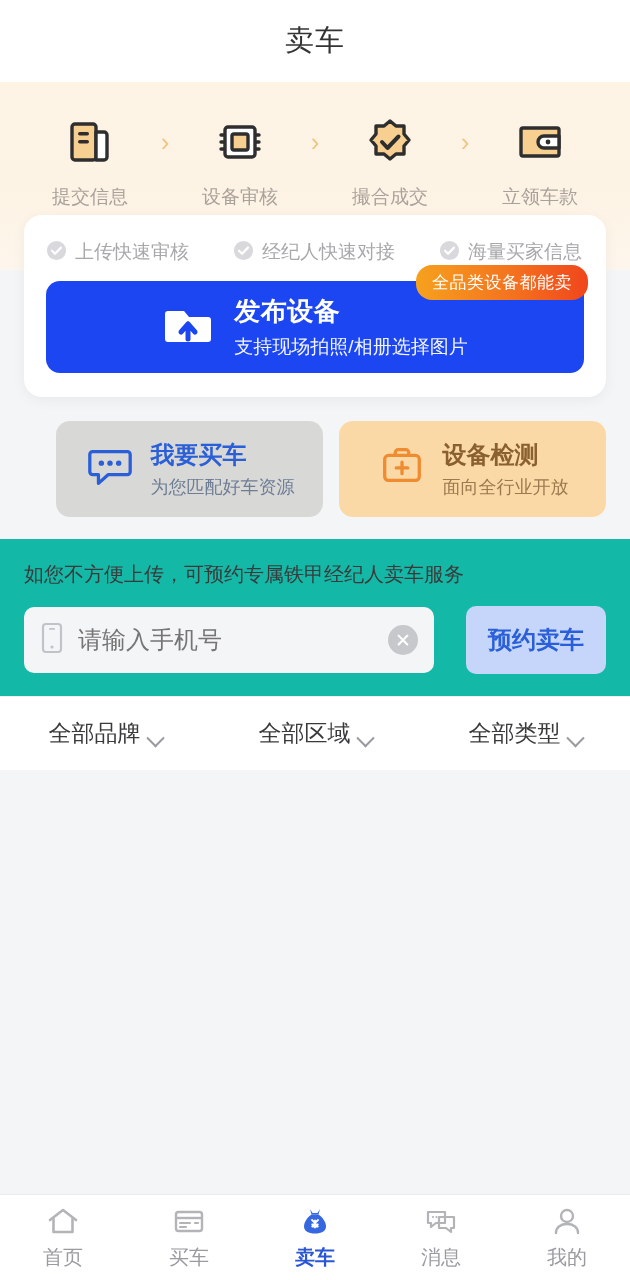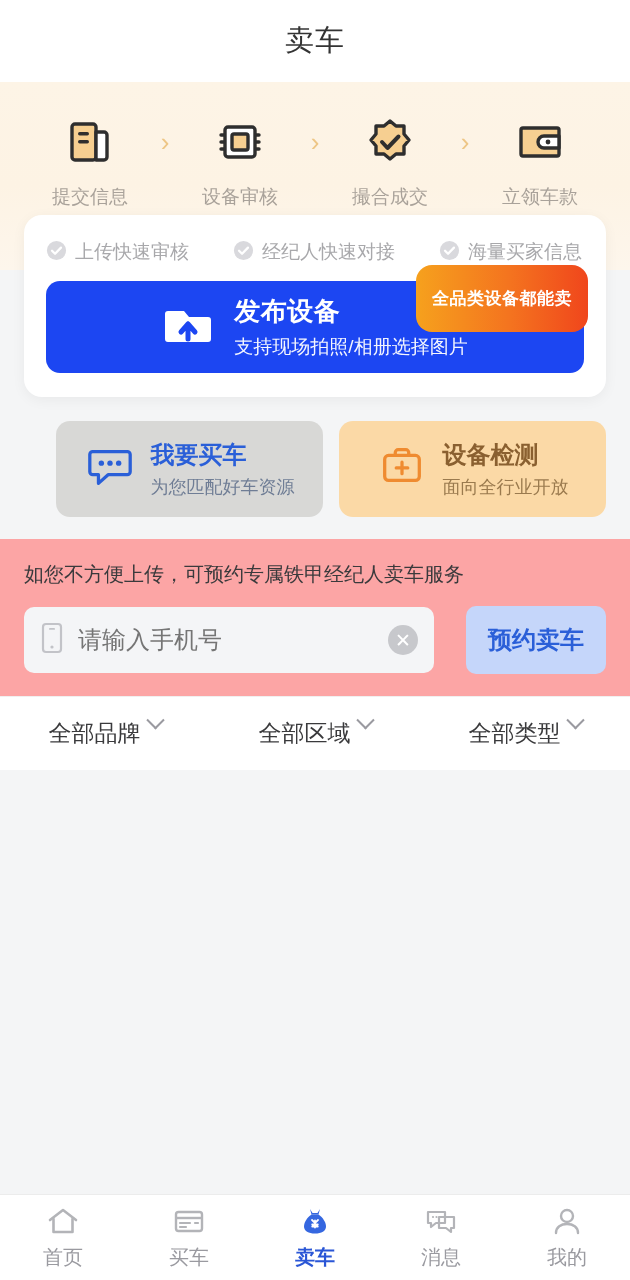--- a/index.html
+++ b/index.html
@@ -50,43 +50,43 @@
     background: #1c46f2; border-radius: 14px;
     height: 92px; display: flex; align-items: center; justify-content: center;
   }
   .publish-inner { display: flex; align-items: center; gap: 20px; }
   .publish-texts { display: flex; flex-direction: column; }
   .publish-title { color: #ffffff; font-size: 26px; font-weight: bold; letter-spacing: .5px; }
   .publish-sub { color: #ffffff; font-size: 19px; margin-top: 5px; opacity: .95; }
   .publish-badge {
     position: absolute; top: -16px; right: -4px;
     background: linear-gradient(90deg, #f6a11d 0%, #f4731f 55%, #f0461c 100%);
-    color: #ffffff; font-size: 17px; font-weight: bold;
-    padding: 22px 16px; border-radius: 16px; white-space: nowrap;
+    color: #ffffff; font-size: 17px; font-weight: normal;
+    padding: 6px 16px; border-radius: 16px; white-space: nowrap;
     letter-spacing: .5px;
   }
 
   
   .dual { display: flex; gap: 16px; margin: 24px 24px 0 24px; padding-left: 32px; }
   .dual-card {
     flex: 1; height: 96px; border-radius: 14px;
     display: flex; align-items: center; justify-content: center; gap: 16px;
   }
   .dual-card.buy { background: #d8d8d6; }
   .dual-card.inspect { background: #fbd9a6; }
   .dual-texts { display: flex; flex-direction: column; }
   .dual-title { font-size: 24px; font-weight: bold; }
   .dual-sub { font-size: 18px; margin-top: 4px; }
   .buy .dual-title { color: #2a5fd8; }
   .buy .dual-sub { color: #6f7d95; }
   .inspect .dual-title { color: #8a6030; }
   .inspect .dual-sub { color: #9a7a4e; }
 
   
-  .broker { background: #fca5a5; margin-top: 22px; padding: 22px 24px 22px 24px; }
+  .broker { background: #14b8a6; margin-top: 22px; padding: 22px 24px 22px 24px; }
   .broker-note { font-size: 20px; color: #3a3a3c; }
   .phone-row { display: flex; align-items: center; gap: 32px; margin-top: 18px; }
   .phone-field {
     flex: 1; height: 66px; background: #f4f5f7; border-radius: 10px;
     display: flex; align-items: center; padding: 0 16px;
   }
   .phone-placeholder { flex: 1; font-size: 24px; color: #b3b4b8; margin-left: 14px; }
   .clear-btn {
     width: 30px; height: 30px; border-radius: 50%; background: #c7c8cc;
     display: flex; align-items: center; justify-content: center;
@@ -97,21 +97,21 @@
     display: flex; align-items: center; justify-content: center;
     color: #2a5fd8; font-size: 24px; font-weight: bold;
   }
 
   
   .filters {
     background: #ffffff; height: 74px;
     display: flex; align-items: center; border-top: 1px solid #f0f0f0;
   }
   .filter {
-    flex: 1; display: flex; align-items: flex-start; justify-content: center; gap: 8px;
+    flex: 1; display: flex; align-items: flex-end; justify-content: center; gap: 8px;
   }
   .filter-label { font-size: 23px; color: #3a3a3c; }
   .chev {
     width: 13px; height: 13px; border-right: 2px solid #9a9aa0; border-bottom: 2px solid #9a9aa0;
     transform: rotate(45deg) translate(-3px,-3px);
   }
 
   
   .list-area { background: #f4f5f6; height: 414px; }
 

